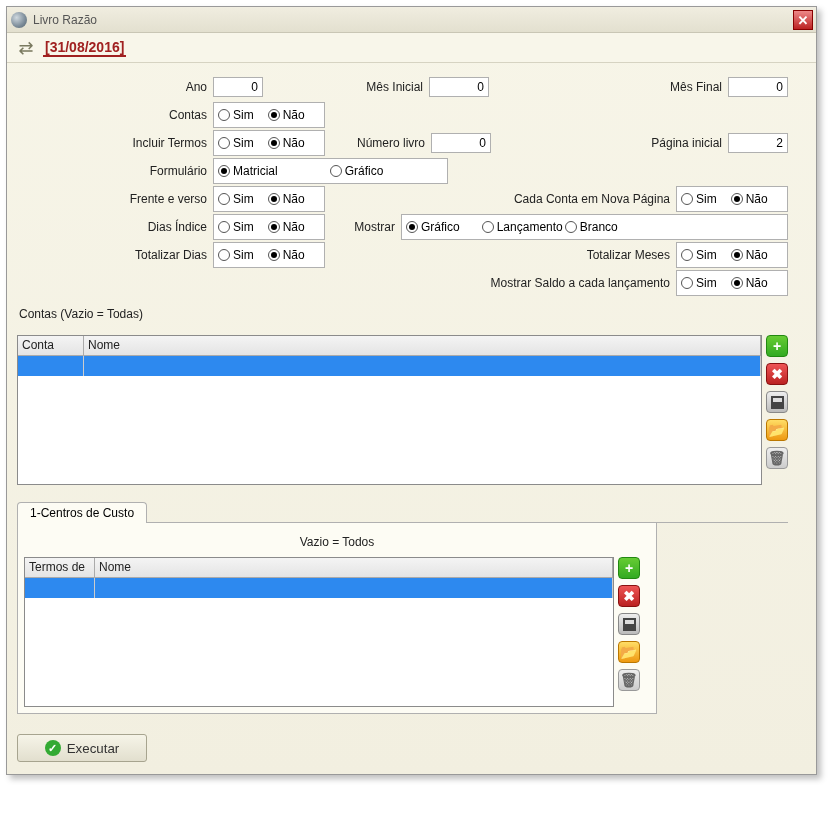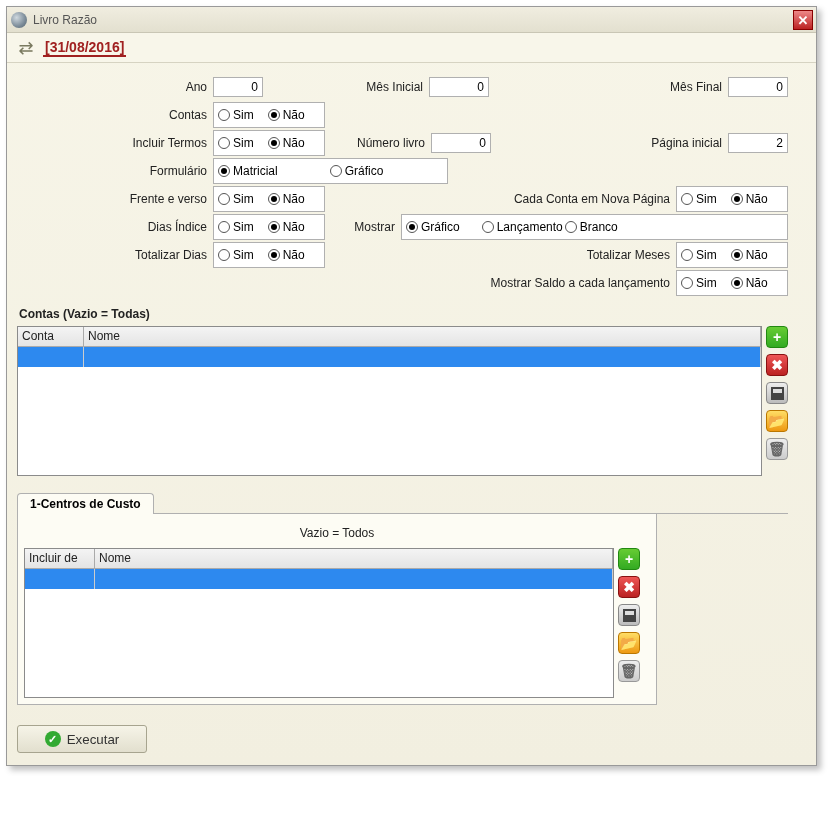--- a/index.html
+++ b/index.html
@@ -77,21 +77,21 @@
   .radio {
     display: inline-flex; align-items: center; gap: 3px;
     cursor: pointer;
   }
   .rdot {
     width: 12px; height: 12px; border: 1px solid #555; border-radius: 50%;
     display: inline-flex; align-items: center; justify-content: center;
     background: #fff;
   }
   .rdot.sel::after { content:""; width:6px; height:6px; background:#000; border-radius:50%; }
-  .section-label { color: #222; margin: 10px 0 5px 2px; font-weight: bold; }
+  .section-label { color: #222; margin: 10px 0 14px 2px; }
   .grid-wrap { display: flex; align-items: flex-start; }
   .grid {
     flex: 1;
     border: 1px solid #8b8b8b;
     background: #fff;
     height: 150px;
     overflow: hidden;
   }
   .grid.small { height: 150px; }
   .ghead {
@@ -131,21 +131,20 @@
   .ibtn.save { background: linear-gradient(#eee,#bbb); border:1px solid #888; color:#333; }
   .ibtn.save .floppy { width:13px; height:13px; background:#444; position:relative; }
   .ibtn.save .floppy::after { content:""; position:absolute; left:2px; top:2px; width:9px; height:4px; background:#ddd; }
   .ibtn.open { background: linear-gradient(#fd6,#e91); border:1px solid #b70; }
   .ibtn.trash { background: linear-gradient(#eee,#ccc); border:1px solid #999; color:#666; }
   .tabstrip {
     margin-top: 14px;
     display: flex; align-items: flex-end;
     height: 24px;
     border-bottom: 1px solid #b0b0b0;
-    font-weight: bold;
   }
   .tab {
     background: #fdfcf4;
     border: 1px solid #b0b0b0;
     border-bottom: none;
     border-radius: 4px 4px 0 0;
     padding: 3px 12px;
     position: relative; top: 1px;
     cursor: pointer;
   }
@@ -386,21 +385,21 @@
     </div>
 
     <div class="tabstrip">
       <div class="tab">1-Centros de Custo</div>
     </div>
     <div class="tabbody">
       <div class="tabsub">Vazio = Todos</div>
       <div class="grid-wrap">
         <div class="grid small" style="width:590px;flex:none">
           <div class="ghead">
-            <div class="gcell-h" style="width:70px">Incluir de</div>
+            <div class="gcell-h" style="width:70px">Termos de</div>
             <div class="gcell-h" style="flex:1">Nome</div>
           </div>
           <div class="grow sel">
             <div class="gcell" style="width:70px"></div>
             <div class="gcell" style="flex:1"></div>
           </div>
         </div>
         <div class="sidebtns">
           <div class="ibtn add">
               <span>+</span>

